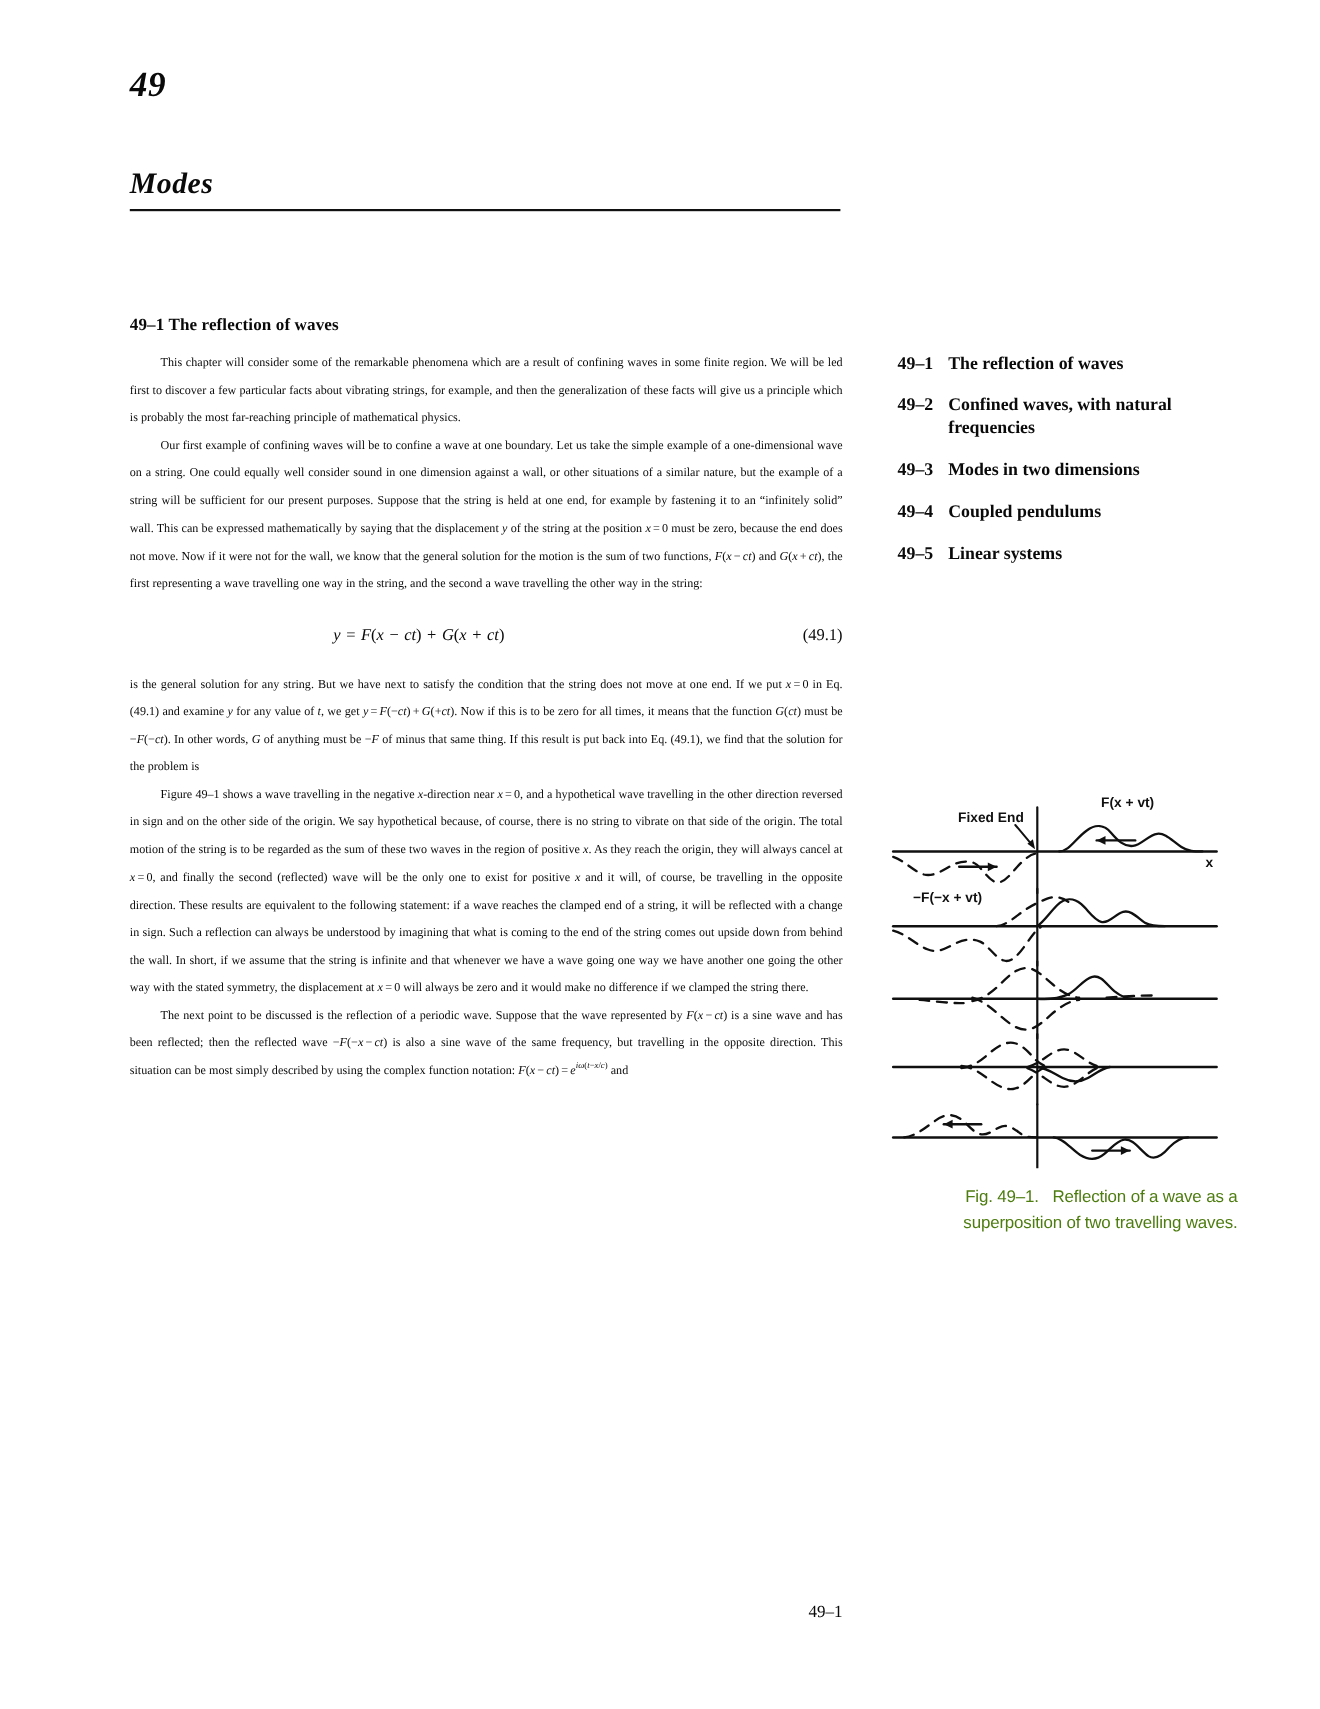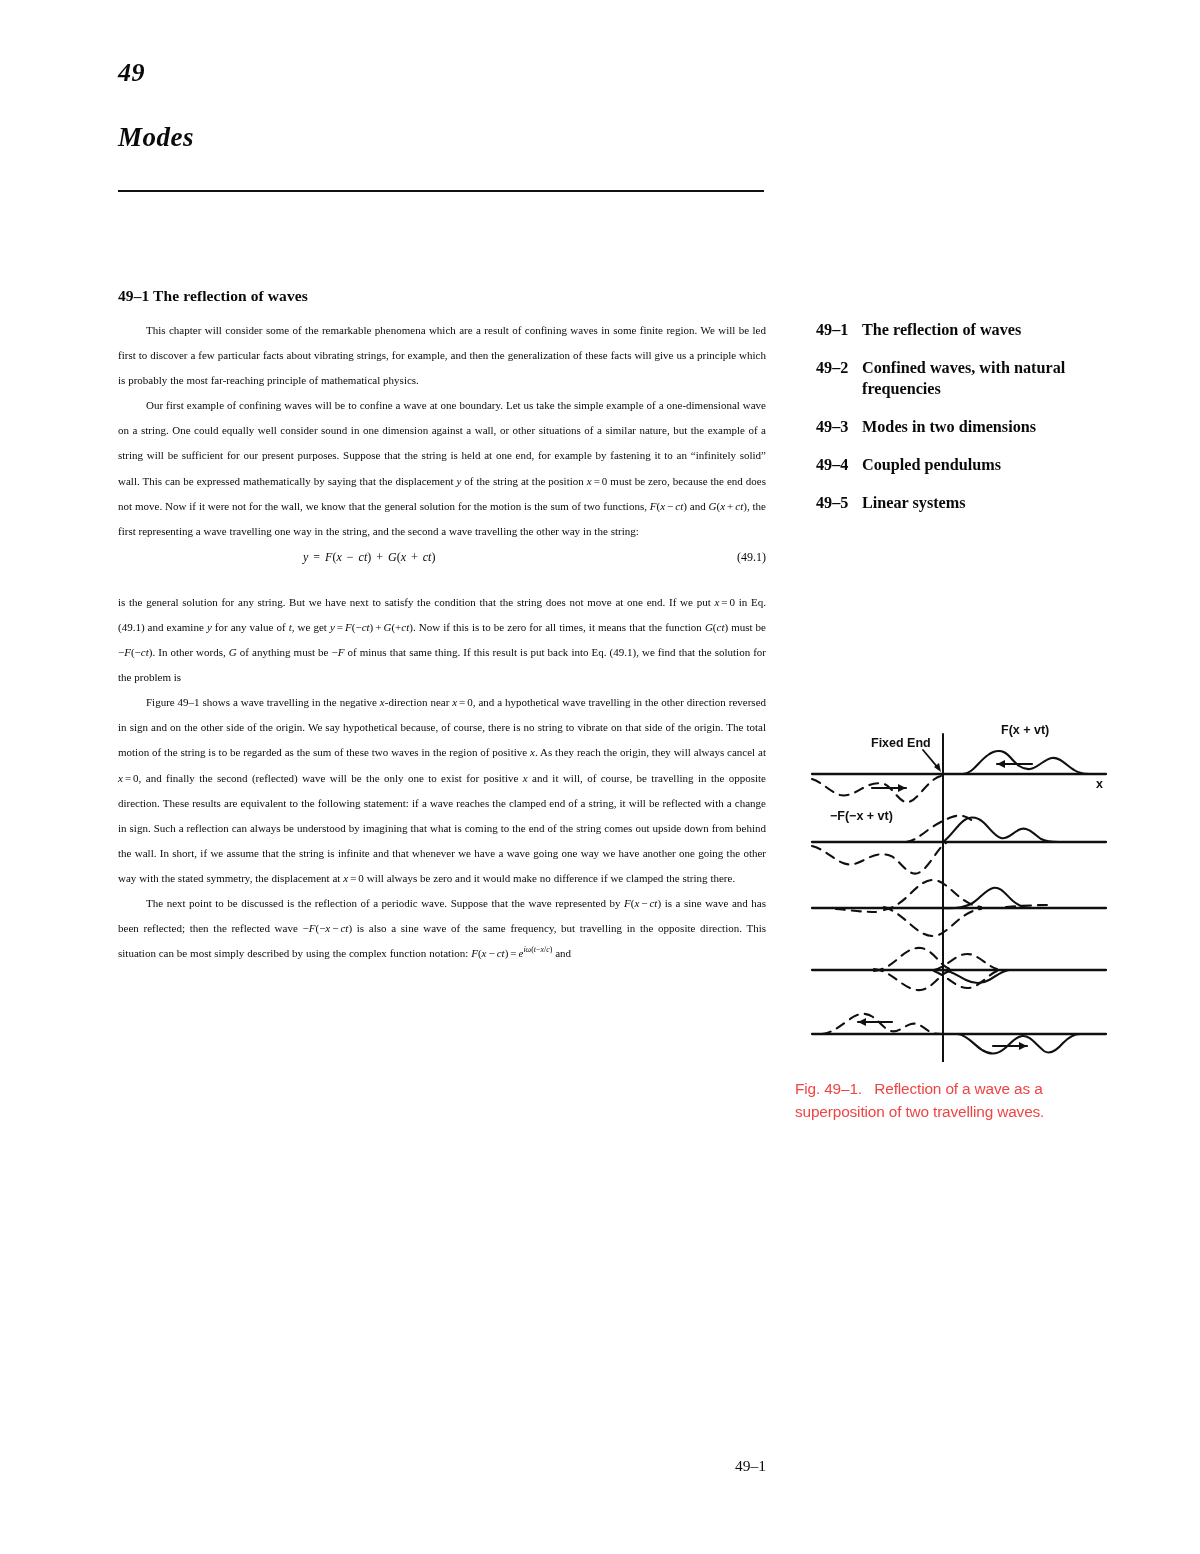--- a/index.html
+++ b/index.html
@@ -17,27 +17,27 @@
   }
 
   
   #chapter-number {
     position: absolute;
     left: 118px;
     top: 58px;
     font-family: "Liberation Serif", serif;
     font-weight: bold;
     font-style: italic;
-    font-size: 26px;
+    font-size: 32px;
     letter-spacing: 0.5px;
   }
   #chapter-title {
     position: absolute;
     left: 118px;
-    top: 122px;
+    top: 151px;
     font-family: "Liberation Serif", serif;
     font-weight: bold;
     font-style: italic;
     font-size: 27px;
     letter-spacing: 0.5px;
   }
   #header-rule {
     position: absolute;
     left: 118px;
     top: 190px;
@@ -67,22 +67,22 @@
     text-indent: 28px;
     margin: 0;
     hyphens: none;
     word-spacing: 0.1px;
     font-family: Liberation Serif, serif;
   }
   .para.cont {
     text-indent: 0;
   }
   .eqline {
-    font-size: 12px;
-    margin: 6px 0 14px 0;
+    font-size: 15px;
+    margin: 26px 0 14px 0;
     position: relative;
     height: 26px;
   }
   .eqbody {
     position: absolute;
     left: 185px;
     top: 0;
     white-space: nowrap;
   }
   .eqnum {
@@ -127,21 +127,22 @@
   #figure svg { display: block; }
   #fig-caption {
     position: absolute;
     left: 795px;
     top: 1077px;
     width: 330px;
     font-family: "Liberation Sans", sans-serif;
     font-size: 15.4px;
     line-height: 23px;
     letter-spacing: -0.15px;
-    color: #ef4444;
+    color: #4d7c0f;
+    text-align: right;
   }
   #fig-caption .figlabel { white-space: nowrap; }
 
   
   #page-folio {
     position: absolute;
     left: 0;
     top: 1457px;
     width: 766px;
     text-align: right;

